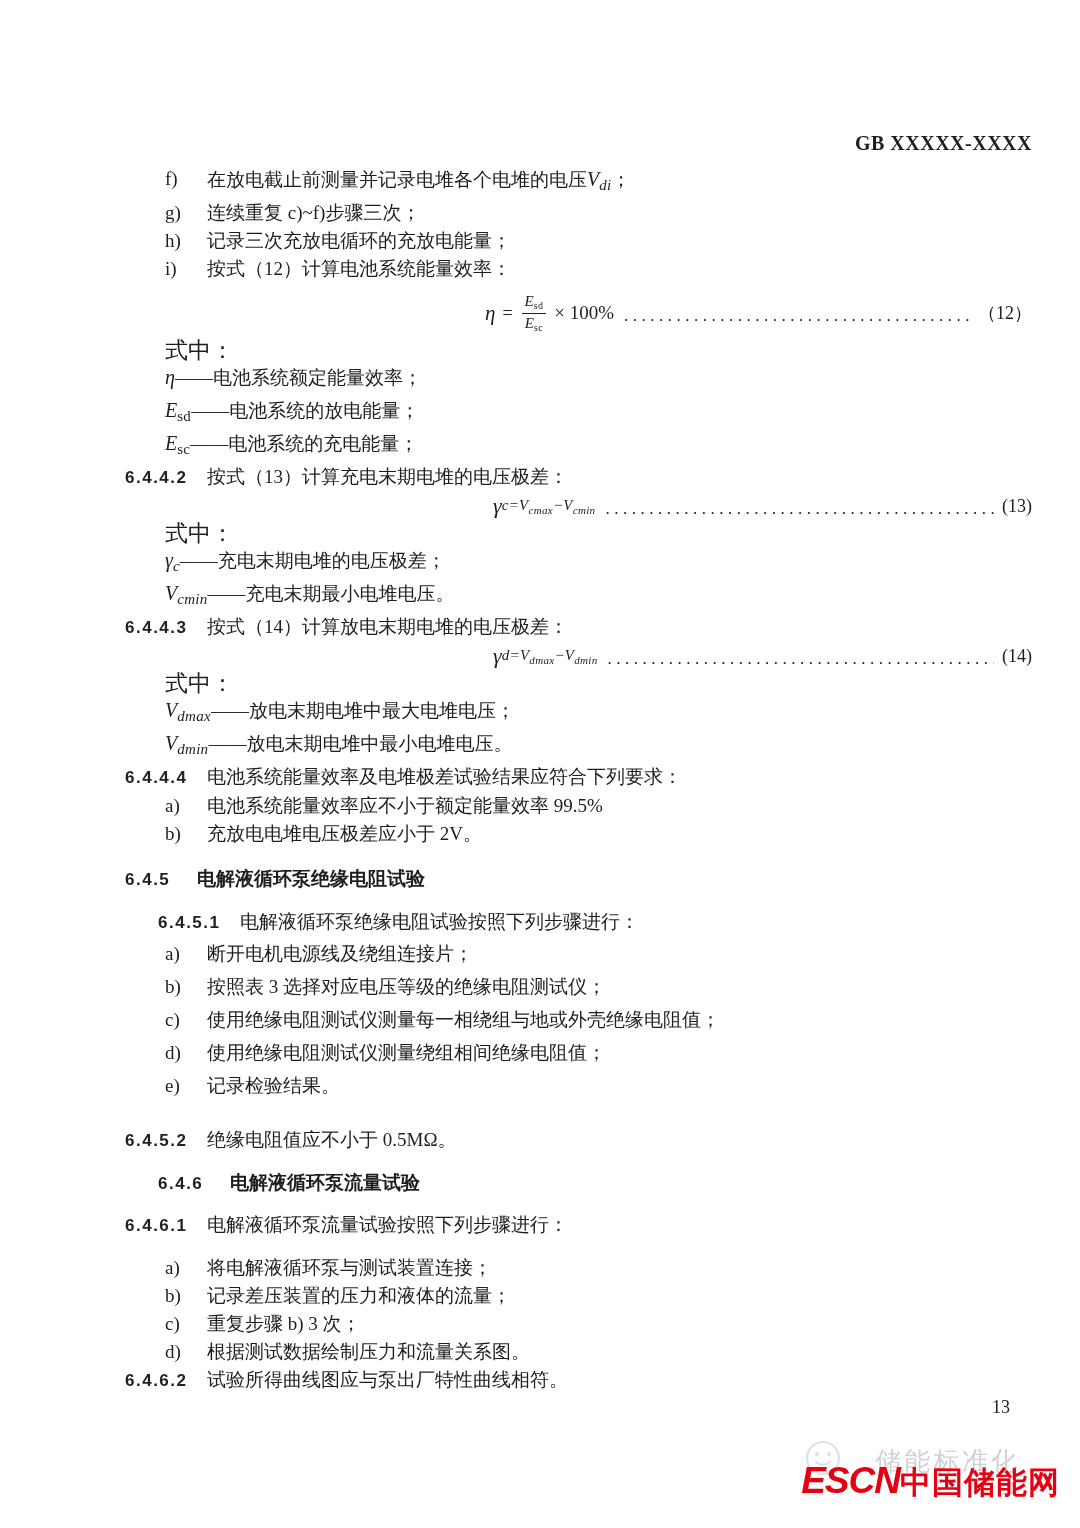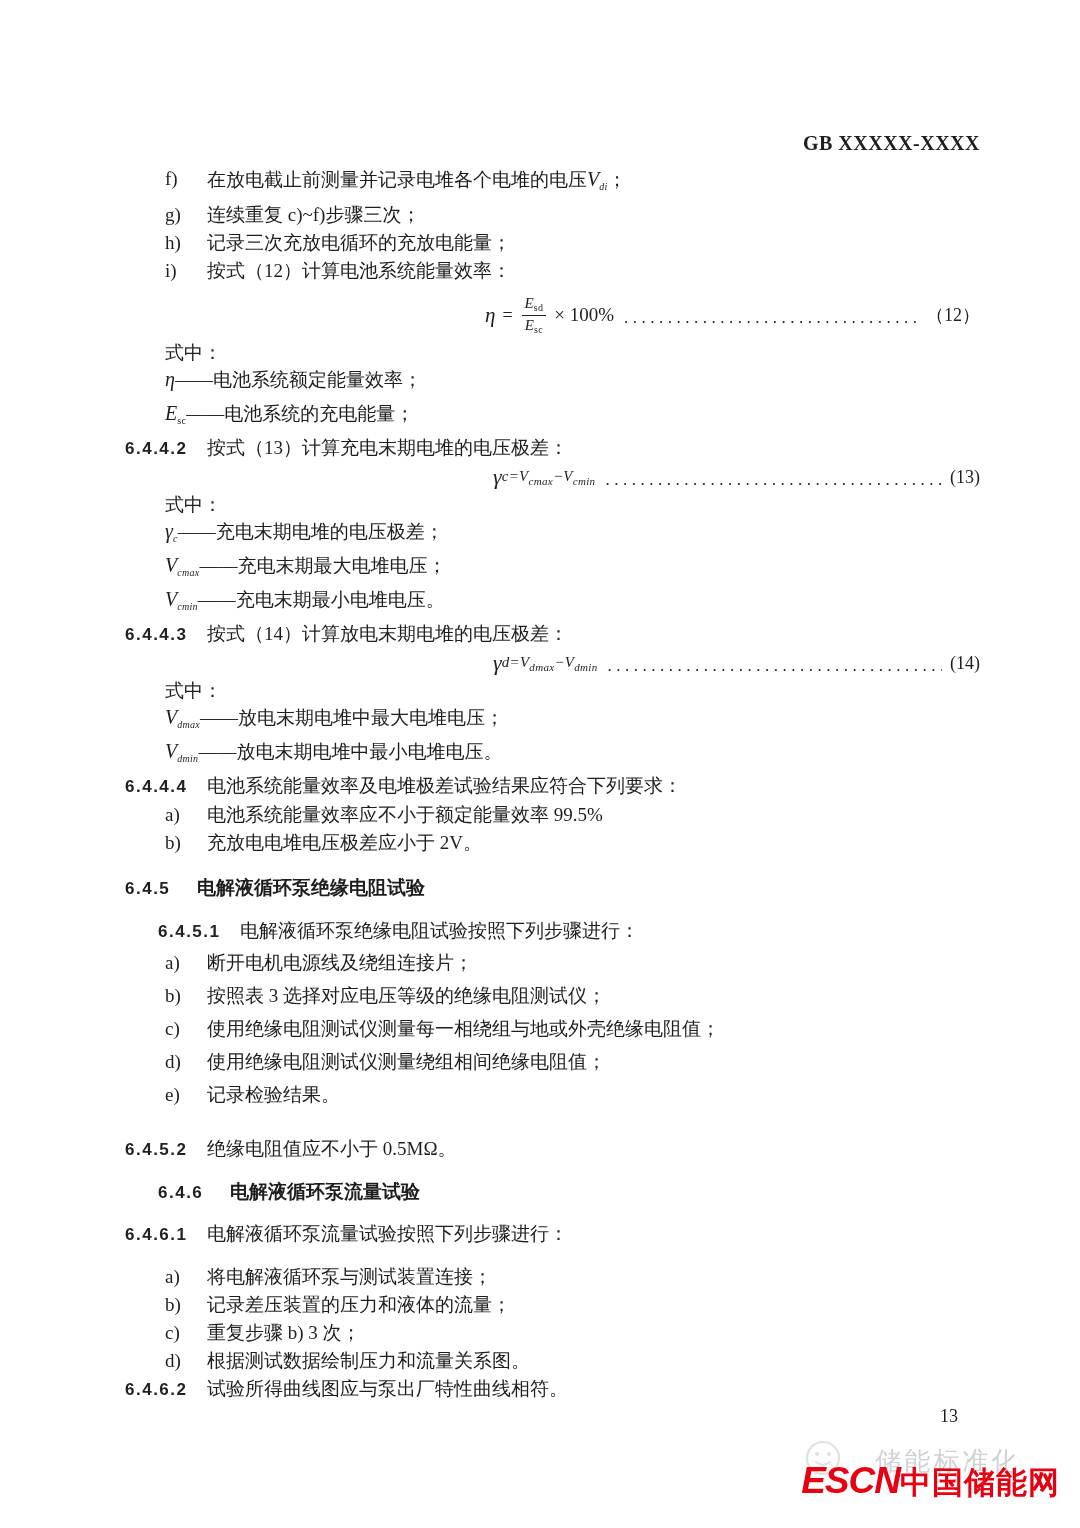--- a/index.html
+++ b/index.html
@@ -5,21 +5,21 @@
   * { margin:0; padding:0; box-sizing:border-box; }
   html,body { background:#ffffff; }
   .page {
     position:relative;
     width:1080px; height:1528px;
     background:#ffffff;
     overflow:hidden;
     font-family:"Liberation Serif","DejaVu Serif",serif;
     color:#1e1e1e;
   }
-  .content { padding:131px 100px 0 125px; }
+  .content { padding:131px 48px 0 125px; }
 
   .hdr {
     text-align:right;
     font-size:20px; font-weight:700; letter-spacing:.5px;
     line-height:24px; margin-bottom:10px;
   }
 
   .row { font-size:19px; line-height:28px; }
   .li  { margin-left:40px; display:flex; }
   .marker { display:inline-block; width:42px; flex:0 0 42px; }
@@ -32,24 +32,24 @@
     display:inline-block; width:82px;
     font-family:"Liberation Sans","DejaVu Sans",sans-serif;
     font-weight:700; font-size:17px; letter-spacing:1.5px;
     color:#222;
   }
   .heading { font-size:19px; line-height:30px;
     font-family:"Liberation Sans","DejaVu Sans",sans-serif; font-weight:700; }
   .heading .num { display:inline-block; width:72px; letter-spacing:1.5px; font-size:17px; }
 
   
-  .where { margin-left:40px; font-size:19px; line-height:27px; }
+  .where { margin-left:40px; font-size:23px; line-height:27px; }
   .def   { margin-left:40px; font-size:19px; line-height:27px; }
   .sym   { font-style:italic; font-size:20px; }
-  .sub   { font-size:10px; vertical-align:-4px; letter-spacing:.3px; }
+  .sub   { font-size:15px; vertical-align:-4px; letter-spacing:.3px; }
   .sub.it{ font-style:italic; }
   .sub.up{ font-style:normal; }
 
   
   .formula { display:flex; align-items:center; font-size:19px; }
   .f12 { margin-left:360px; margin-top:6px; height:48px; }
   .f13, .f14 { margin-left:368px; height:28px; }
   .eta { font-style:italic; font-size:21px; }
   .feq { margin:0 7px; font-size:18px; }
   .frac { display:inline-flex; flex-direction:column; align-items:center;
@@ -115,36 +115,36 @@
         <span class="fnum"><span class="fsym">E</span><span class="sub up">sd</span></span>
         <span class="fden"><span class="fsym">E</span><span class="sub up">sc</span></span>
       </span>
       <span class="ftimes">× 100%</span>
       <span class="leader">......................................................................</span>
       <span class="eqnum">（12）</span>
     </div>
 
     <div class="where">式中：</div>
     <div class="def"><span class="sym">η</span><span class="sub up"></span><span>——电池系统额定能量效率；</span></div>
+    <div class="def"><span class="sym">E</span><span class="sub up">sd</span><span>——电池系统的放电能量；</span></div>
     <div class="def"><span class="sym">E</span><span class="sub up">sc</span><span>——电池系统的充电能量；</span></div>
 
     <div class="clause">
       <span class="num">6.4.4.2</span><span>按式（13）计算充电末期电堆的电压极差：</span>
     </div>
 
     <div class="formula f13">
       <span class="gmain">γ</span>
         <span class="fs1"><span>c=V</span><span class="fs2">cmax</span><span>−V</span><span class="fs2">cmin</span></span>
       <span class="leader">......................................................................</span>
       <span class="eqnum">(13)</span>
     </div>
 
     <div class="where">式中：</div>
     <div class="def"><span class="sym">γ</span><span class="sub it">c</span><span>——充电末期电堆的电压极差；</span></div>
-    <div class="def"><span class="sym">V</span><span class="sub it">cmax</span><span>——充电末期最大电堆电压；</span></div>
     <div class="def"><span class="sym">V</span><span class="sub it">cmin</span><span>——充电末期最小电堆电压。</span></div>
 
     <div class="clause">
       <span class="num">6.4.4.3</span><span>按式（14）计算放电末期电堆的电压极差：</span>
     </div>
 
     <div class="formula f14">
       <span class="gmain">γ</span>
         <span class="fs1"><span>d=V</span><span class="fs2">dmax</span><span>−V</span><span class="fs2">dmin</span></span>
       <span class="leader">......................................................................</span>

